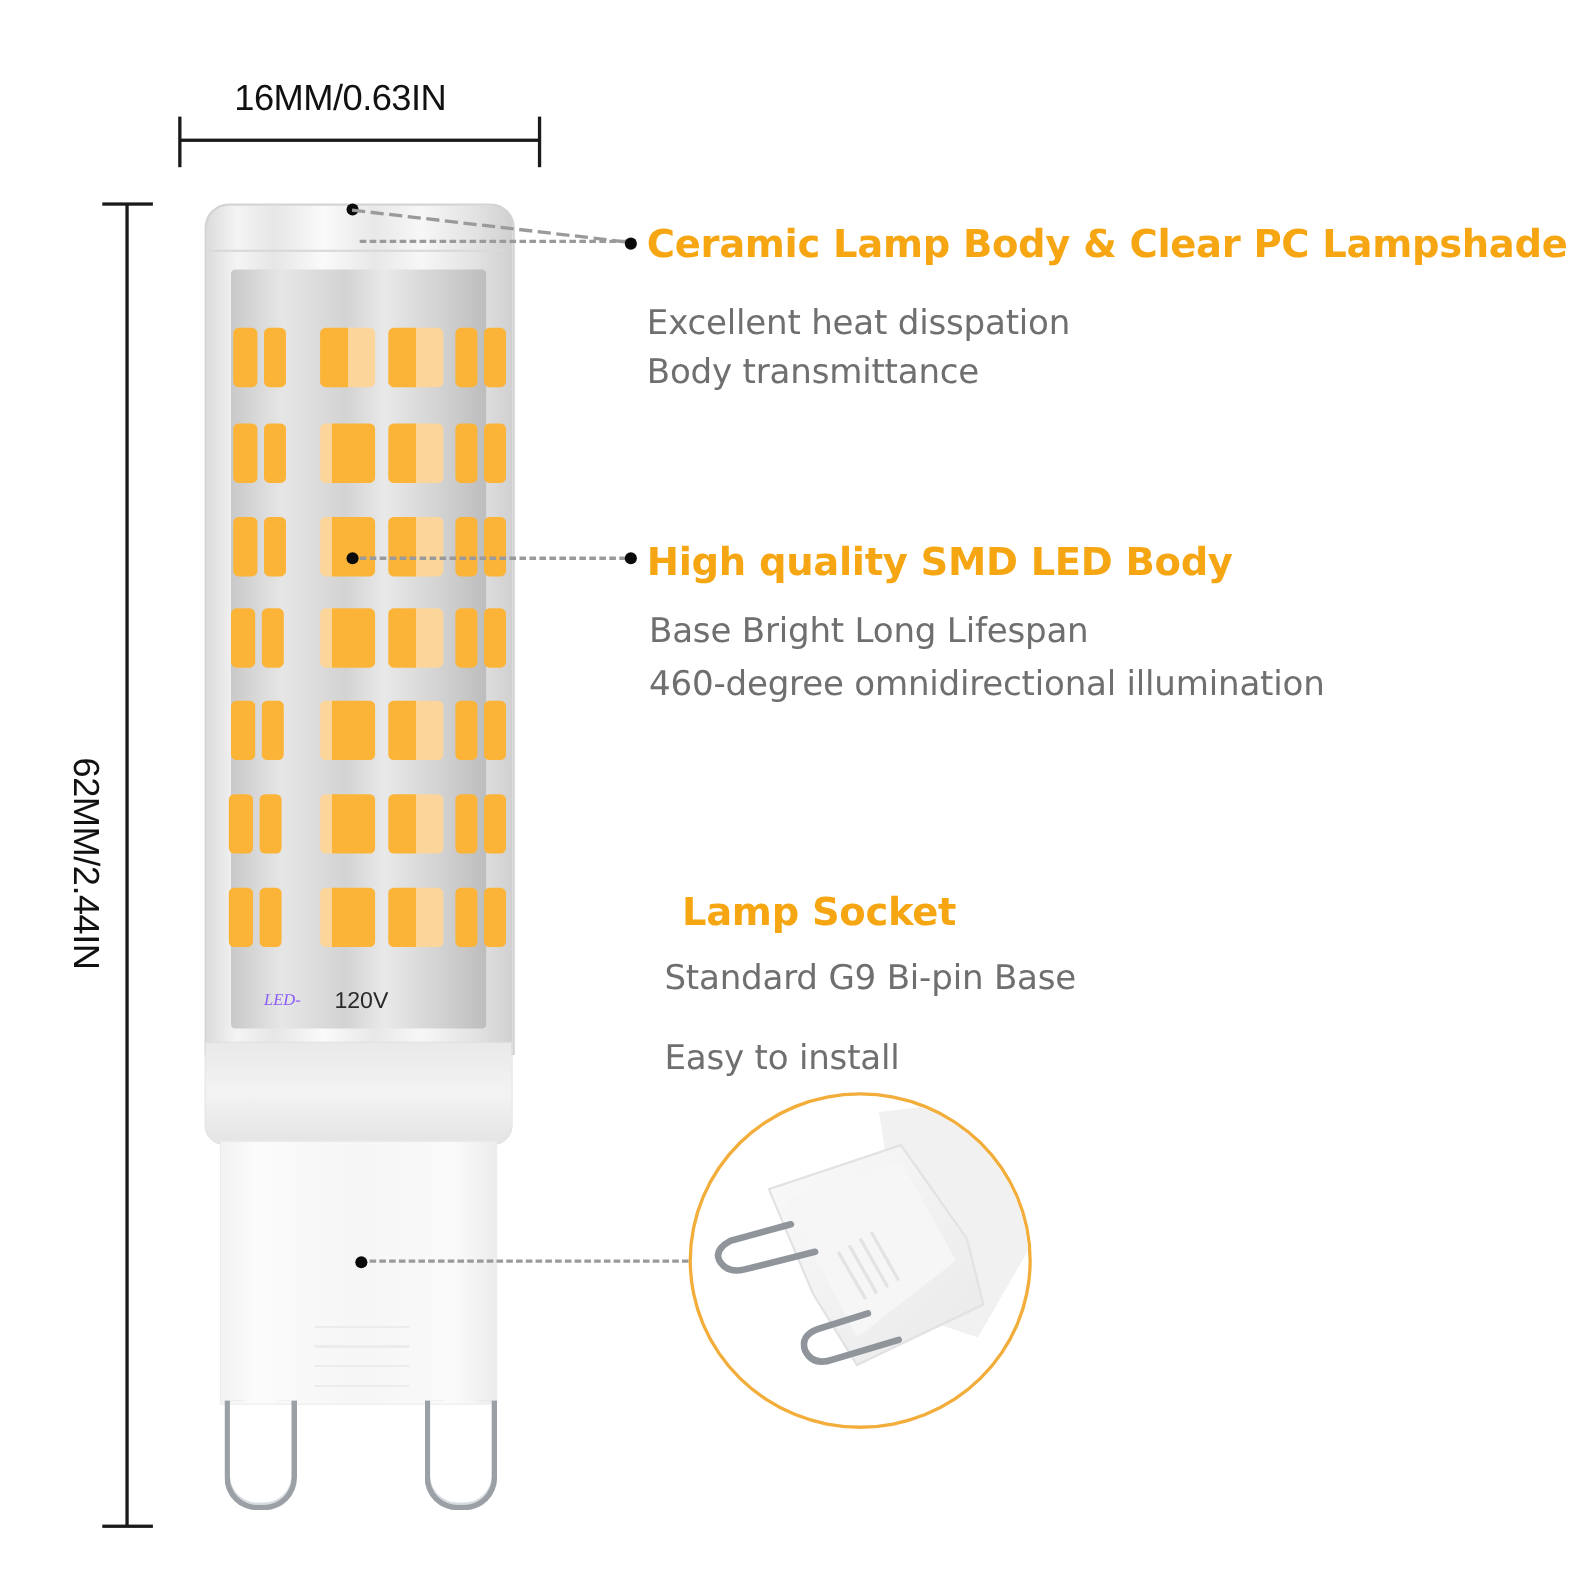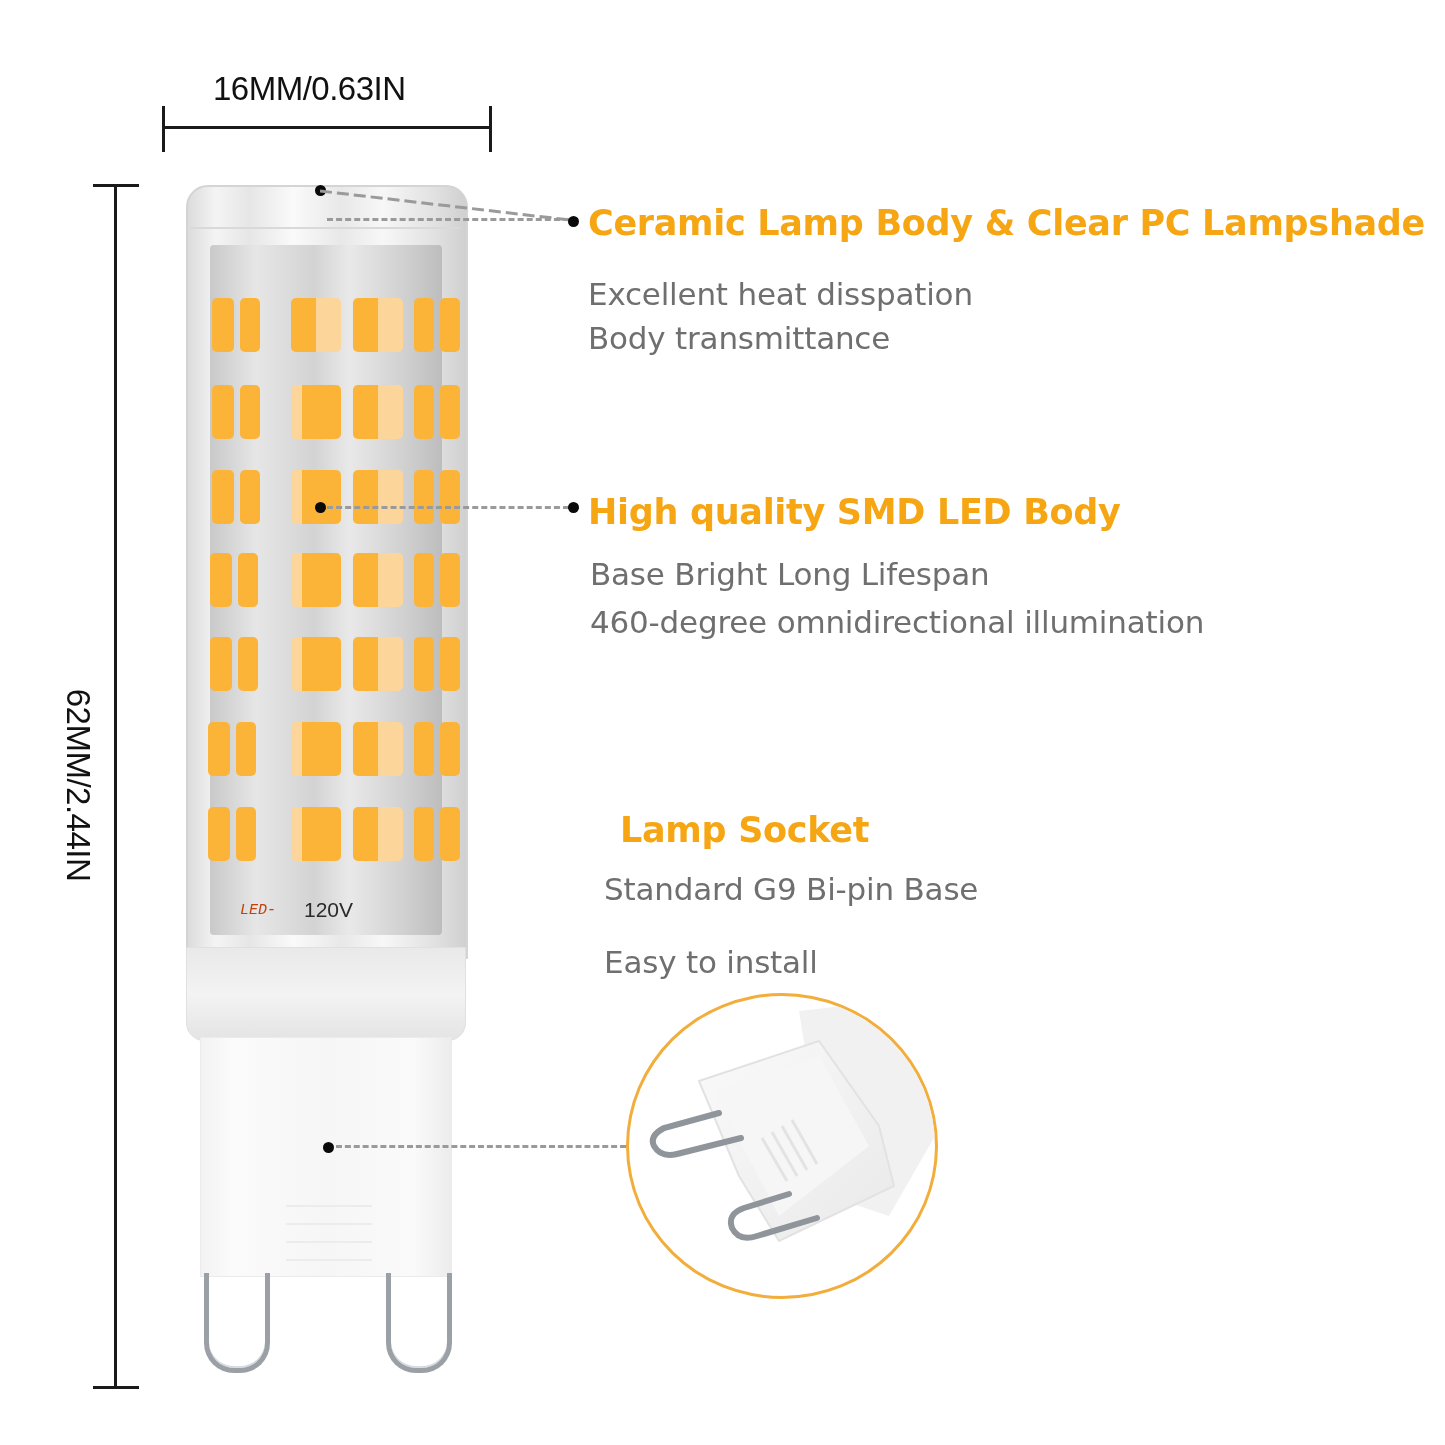--- a/index.html
+++ b/index.html
@@ -14,21 +14,21 @@
   .bulb-shell { background: linear-gradient(90deg, #dcdcdc 0%, #f4f4f4 10%, #e6e6e6 22%, #fafafa 38%, #e8e8e8 55%, #f7f7f7 70%, #e2e2e2 88%, #d0d0d0 100%); border: 2px solid #d4d4d4; border-radius: 22px 22px 0 0; }
   .bulb-core { background: linear-gradient(90deg, #c9c9c9 0%, #e6e6e6 20%, #d3d3d3 45%, #e9e9e9 60%, #cfcfcf 85%, #bdbdbd 100%); }
   .led { background: #fbb438; border-radius: 5px; }
   .led.split { background: linear-gradient(90deg, #fbb438 0 50%, #fcd59a 50% 100%); }
   .led.splitl { background: linear-gradient(90deg, #fcd59a 0 22%, #fbb438 22% 100%); }
   .collar { background: linear-gradient(180deg, #e9e9e9 0%, #f3f3f3 50%, #e4e4e4 100%); border-radius: 0 0 18px 18px; border: 1px solid #e0e0e0; }
   .socket { background: linear-gradient(90deg, #f2f2f2 0%, #fbfbfb 12%, #f6f6f6 50%, #fafafa 85%, #ececec 100%); border: 1px solid #ebebeb; }
   .pin { border: 5px solid #9aa0a6; border-top: none; border-radius: 0 0 30px 30px; box-shadow: inset 0 -2px 0 #d8dde2; }
   .inset-circle { border: 3px solid #f2ad3b; border-radius: 50%; background: #fff; overflow: hidden; }
   .volt { color: #2a2a2a; font-size: 21px; font-family: "Liberation Sans", sans-serif; }
-  .ledtxt { color: #c2410c; font-size: 15px; font-style: italic; font-family: Liberation Mono, monospace; }
+  .ledtxt { color: #8b5cf6; font-size: 15px; font-style: italic; font-family: Liberation Serif, serif; }
 </style>
 </head>
 <body>
 
 <div class="abs dim-label" style="left:213px; top:70px;">16MM/0.63IN</div>
 <div class="abs dim-line" style="left:163px; top:126px; width:328px; height:3px;"></div>
 <div class="abs dim-line" style="left:162px; top:106px; width:3px; height:46px;"></div>
 <div class="abs dim-line" style="left:489px; top:106px; width:3px; height:46px;"></div>
 
 <div class="abs dim-line" style="left:114px; top:185px; width:3px; height:1203px;"></div>

